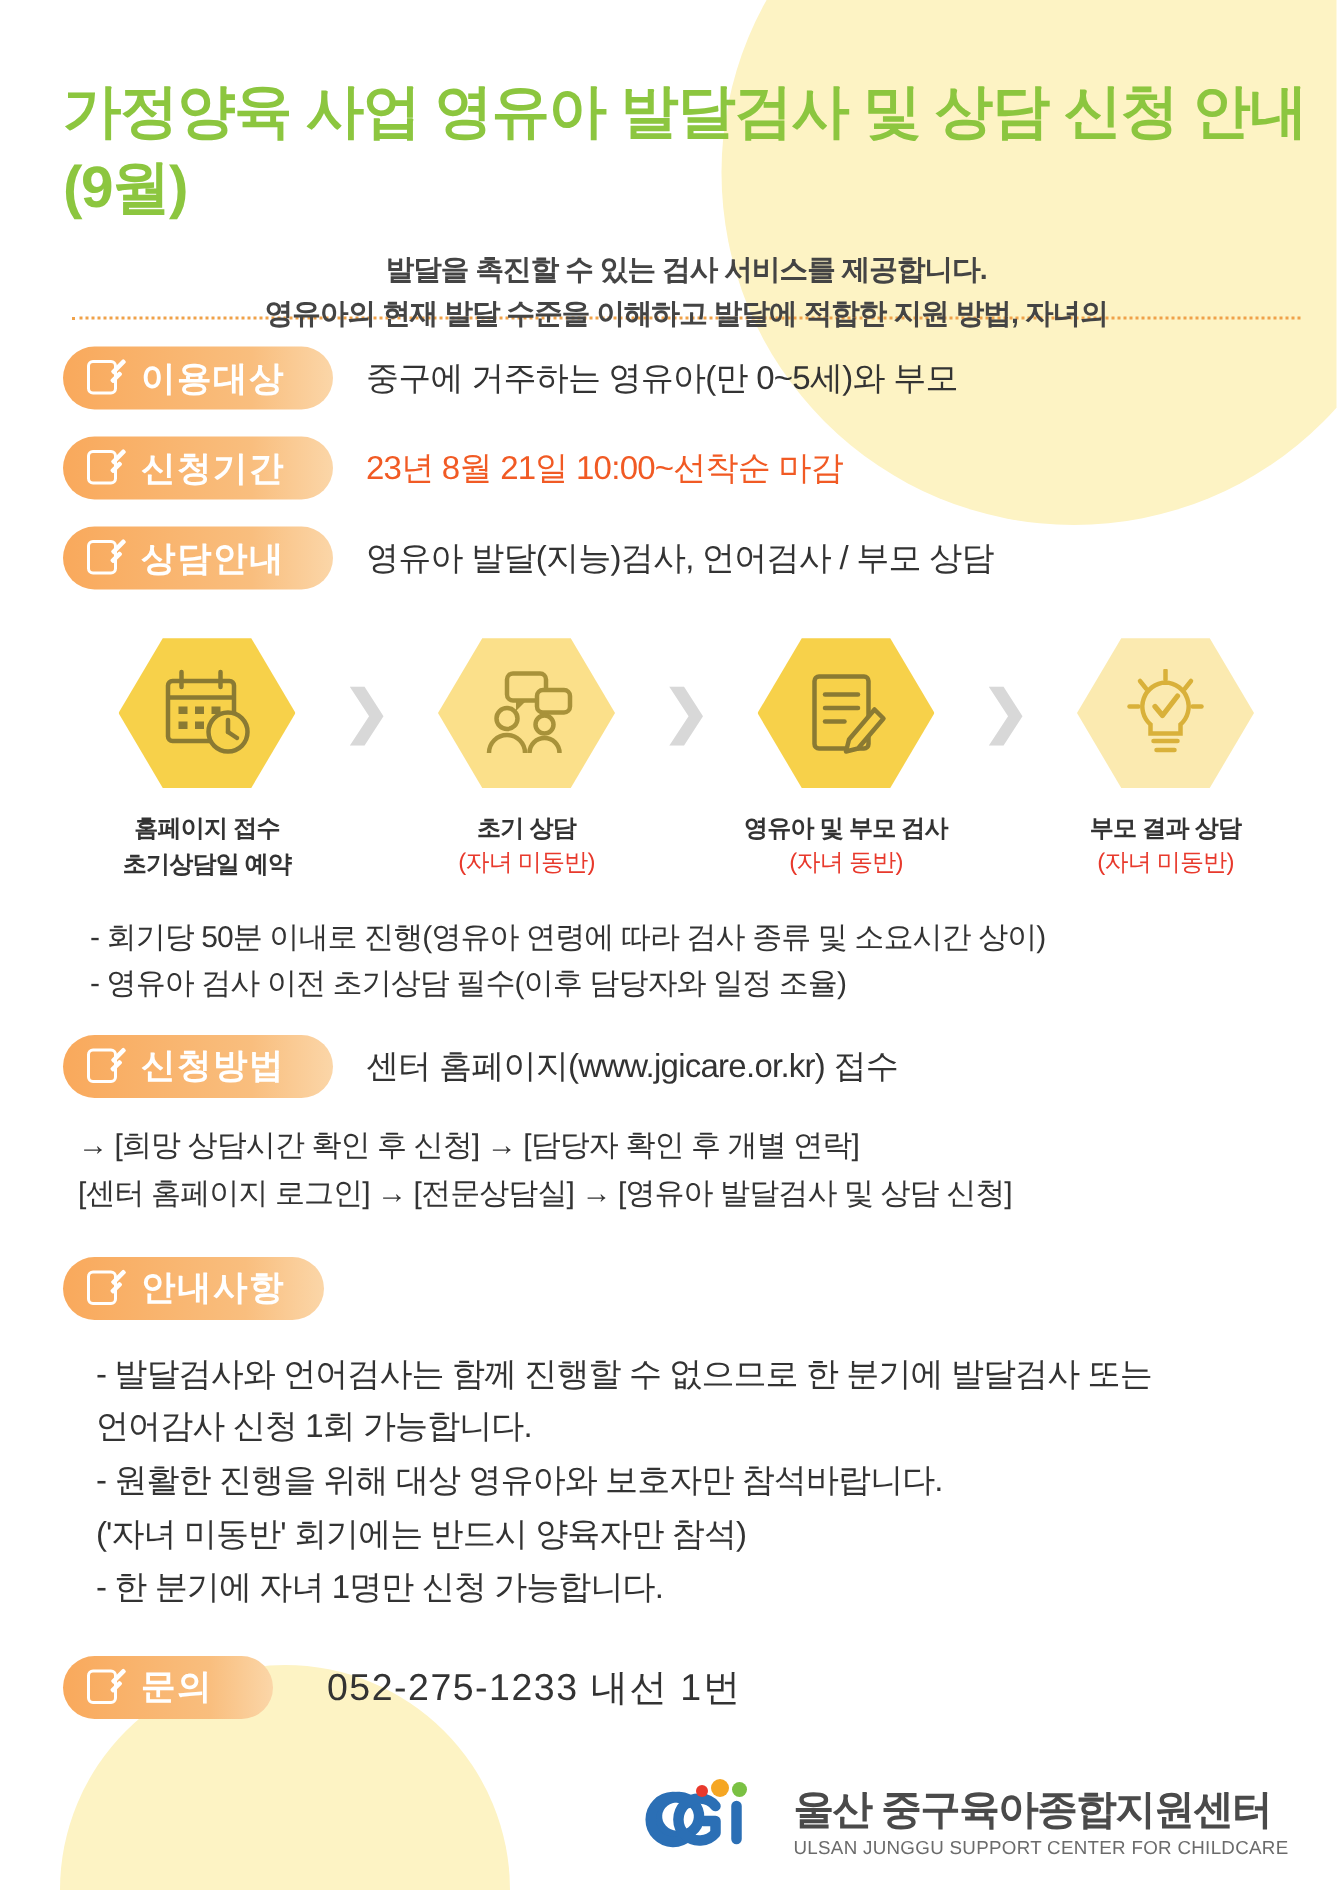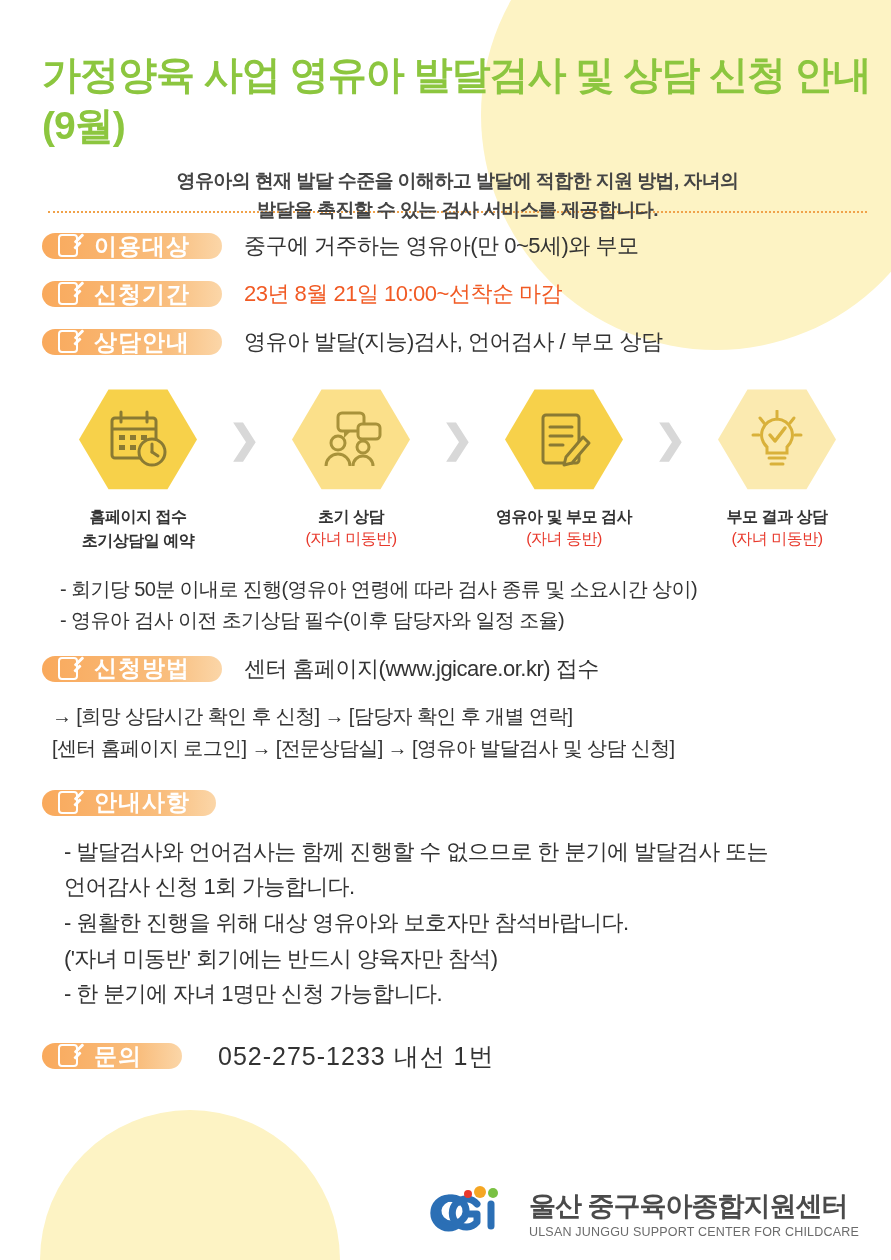--- a/index.html
+++ b/index.html
@@ -36,21 +36,21 @@
   }
   .dotline {
     border-bottom: 2px dotted #f0a24a;
     margin: -14px 6px 0 6px; height: 1px;
   }
 
   
   .row { display:flex; align-items:center; margin-top: 18px; }
   .pill {
     display:flex; align-items:center; gap:10px;
-    height: 26px; min-width: 180px; padding: 0 26px 0 16px;
+    height: 42px; min-width: 180px; padding: 0 26px 0 16px;
     border-radius: 21px;
     background: linear-gradient(90deg,#f9a95c 0%, #f9be7e 70%, #fbd6a8 100%);
     color:#fff; font-size: 23px; font-weight: bold; letter-spacing: 1px;
     box-sizing: border-box;
   }
   .pill.small { min-width: 150px; }
   .pill-icon {
     width: 26px; height: 24px; flex: 0 0 26px;
     position: relative;
   }
@@ -119,22 +119,22 @@
 <body>
 
 <div class="bg-circle-top"></div>
 <div class="bg-circle-bottom"></div>
 
 <div class="content">
 
   <h1 class="title">가정양육 사업 영유아 발달검사 및 상담 신청 안내(9월)</h1>
 
   <div class="subtitle">
+    <div>발달을 촉진할 수 있는 검사 서비스를 제공합니다.</div>
     <div>영유아의 현재 발달 수준을 이해하고  발달에 적합한 지원 방법, 자녀의</div>
-    <div>발달을 촉진할 수 있는 검사 서비스를 제공합니다.</div>
   </div>
   <div class="dotline"></div>
 
   <div class="row">
     <div class="pill">
       <span class="pill-icon">
         <span class="doc"></span>
           <span class="pen"></span>
           <span class="pen2"></span>
       </span>

